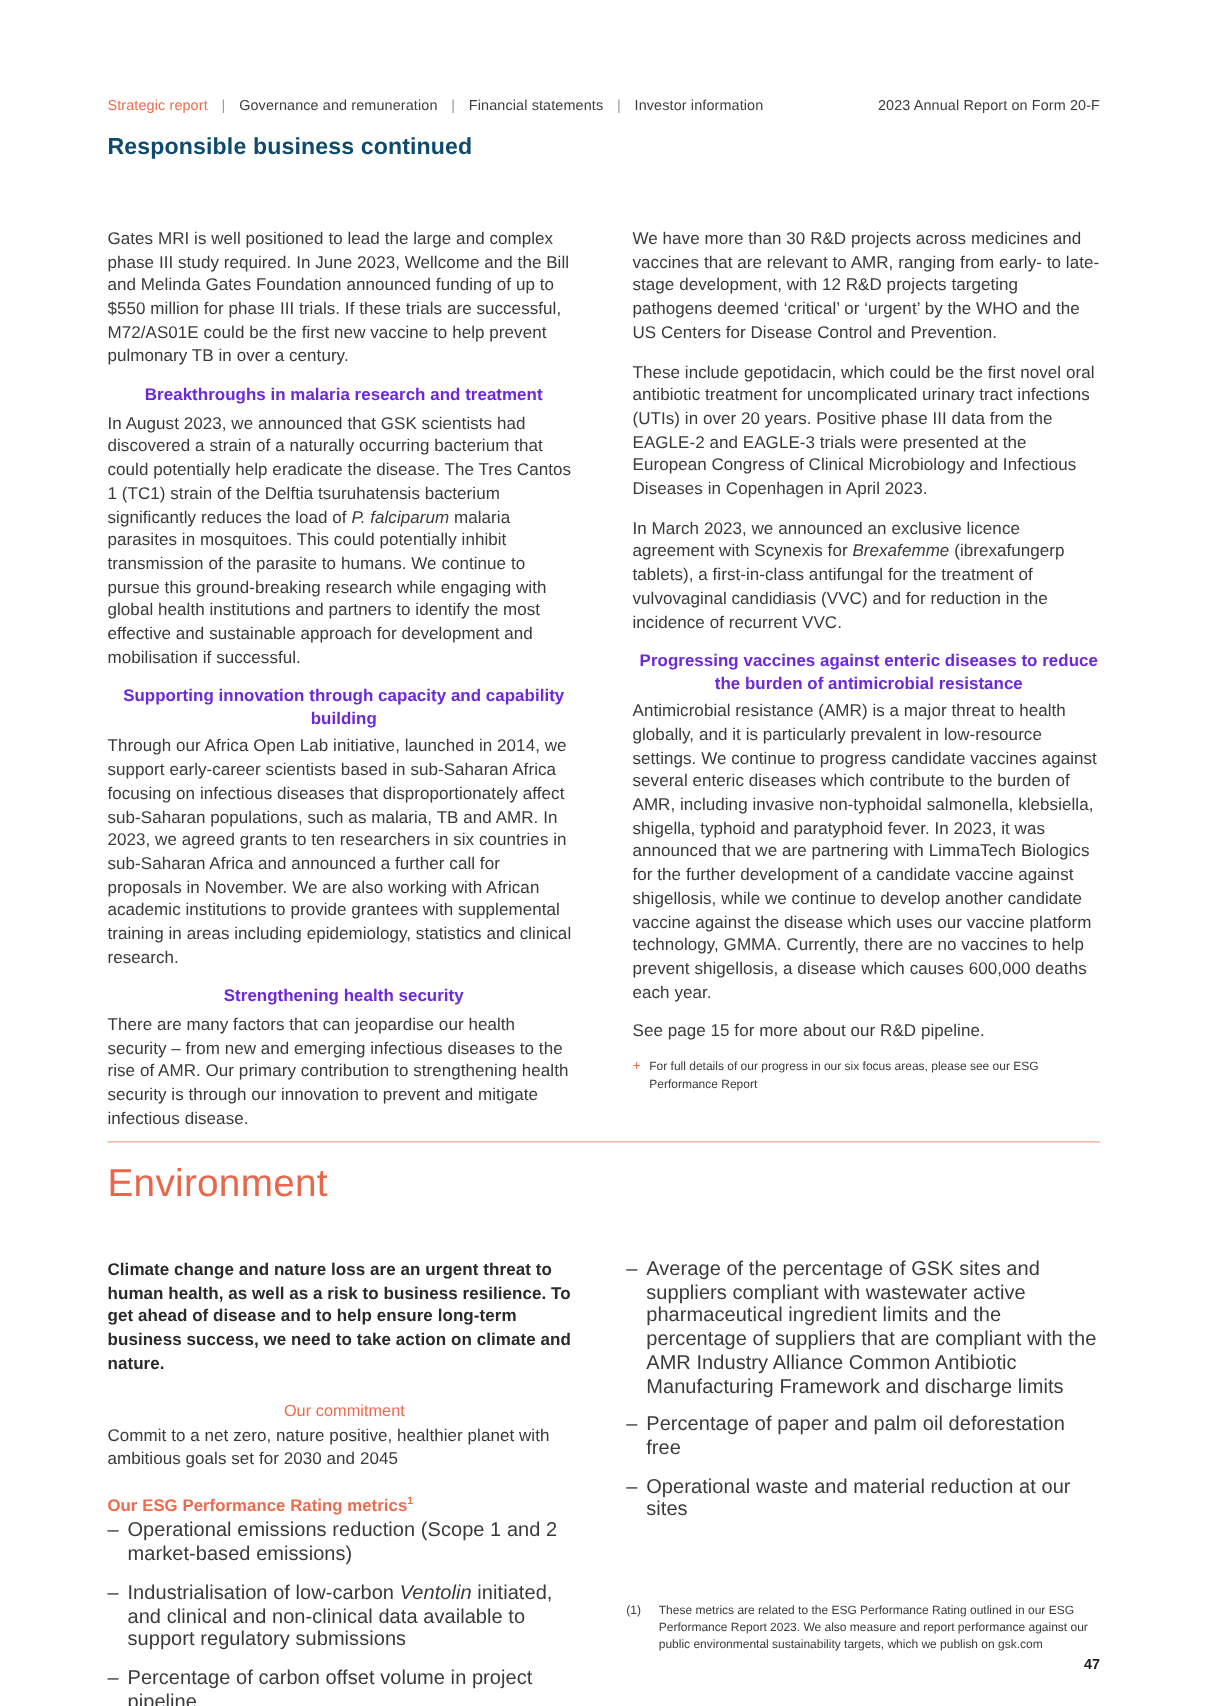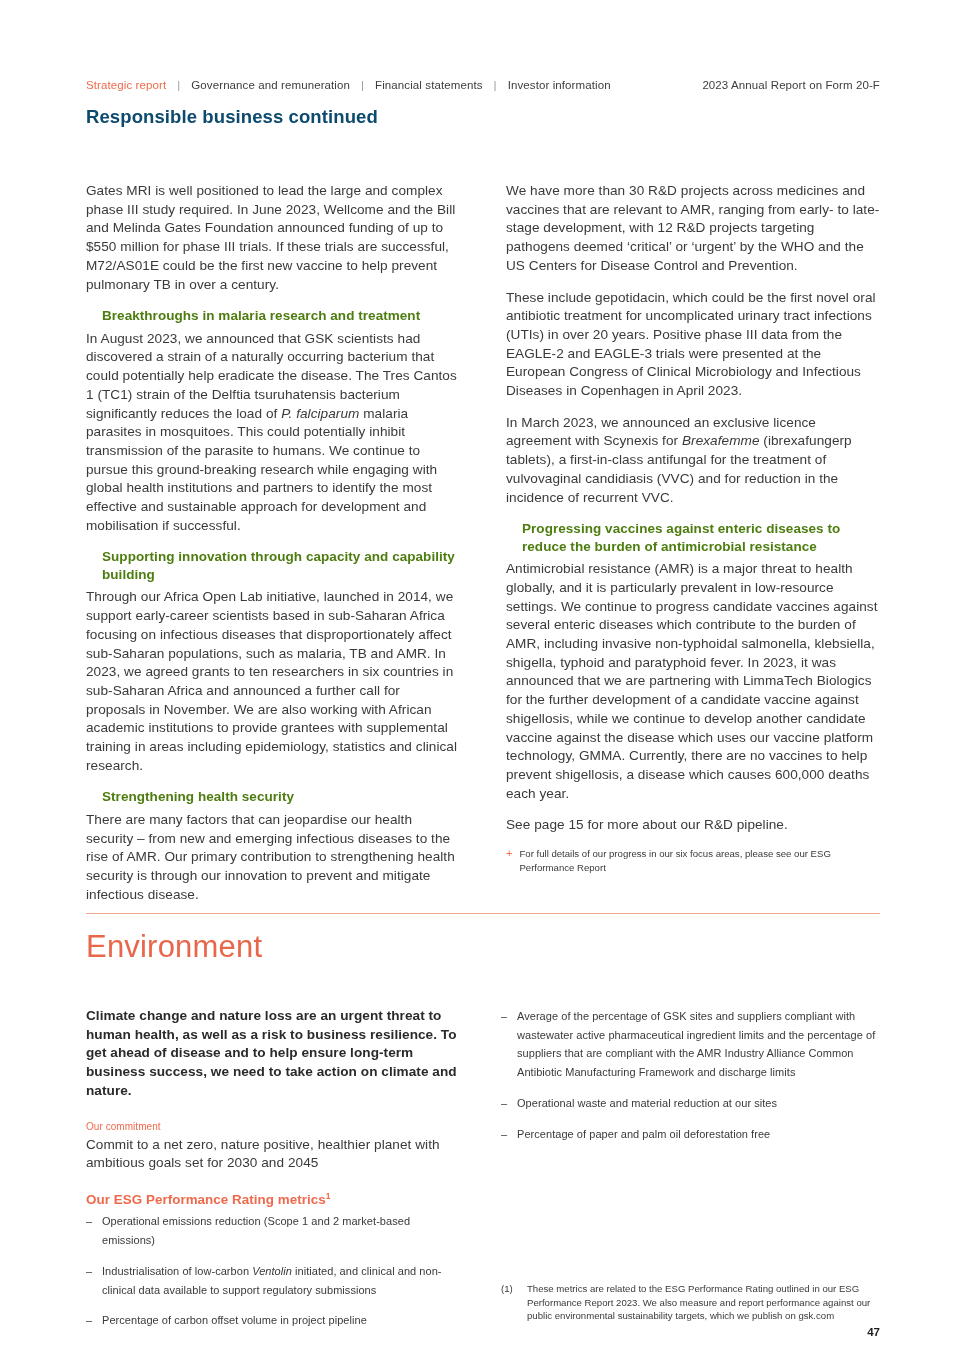--- a/index.html
+++ b/index.html
@@ -67,26 +67,27 @@
 
   p.body {
     margin: 0 0 13px 0;
     font-size: 13.6px;
     line-height: 18.7px;
     color: #3a3a3a;
     letter-spacing: 0.05px;
   }
   p.body.tight { margin-bottom: 10px; }
   h3.sub {
-    margin: 5px 0 5px 16px;
+    margin: 5px 0 5px 4px;
     font-size: 13.5px;
     font-weight: bold;
     line-height: 17.5px;
-    color: #4d7c0f;
-    letter-spacing: 0.05px;
+    color: #6d28d9;
+    letter-spacing: 0.05px;
+    text-align: center;
   }
   em { font-style: italic; }
 
   .note {
     display: flex;
     margin-top: 12px;
     font-size: 9.6px;
     line-height: 13.5px;
     color: #3a3a3a;
   }
@@ -128,44 +129,45 @@
   p.lead {
     margin: 0 0 20px 0;
     font-size: 13.6px;
     line-height: 18.7px;
     font-weight: bold;
     color: #2a2a2a;
     letter-spacing: 0.05px;
   }
   h3.env-sub {
     margin: 0 0 4px 0;
-    font-size: 10px;
+    font-size: 13px;
     font-weight: normal;
     color: #ef6a4c;
     letter-spacing: 0.05px;
+    text-align: center;
   }
   h3.env-sub2 {
     margin: 18px 0 5px 0;
     font-size: 13.4px;
     font-weight: bold;
     color: #ef6a4c;
     letter-spacing: 0.05px;
   }
   h3.env-sub2 sup { font-size: 8.5px; vertical-align: super; }
 
   ul.dashlist {
     margin: 0;
     padding: 0;
     list-style: none;
   }
   ul.dashlist li {
     position: relative;
     padding-left: 16px;
     margin-bottom: 12px;
-    font-size: 11px;
+    font-size: 16px;
     line-height: 18.7px;
     color: #3a3a3a;
     letter-spacing: 0.05px;
   }
   ul.dashlist li:before {
     content: "\2013";
     position: absolute;
     left: 0;
     top: 0;
     color: #3a3a3a;
@@ -260,22 +262,22 @@
         <ul class="dashlist">
           <li><span>Operational emissions reduction (Scope 1 and 2 market-based emissions)</span><em></em><span></span></li>
           <li><span>Industrialisation of low-carbon </span><em>Ventolin</em><span> initiated, and clinical and non-clinical data available to support regulatory submissions</span></li>
           <li><span>Percentage of carbon offset volume in project pipeline</span><em></em><span></span></li>
         </ul>
       </div>
 
       <div class="env-col">
         <ul class="dashlist">
           <li>Average of the percentage of GSK sites and suppliers compliant with wastewater active pharmaceutical ingredient limits and the percentage of suppliers that are compliant with the AMR Industry Alliance Common Antibiotic Manufacturing Framework and discharge limits</li>
+          <li>Percentage of paper and palm oil deforestation free</li>
           <li>Operational waste and material reduction at our sites</li>
-          <li>Percentage of paper and palm oil deforestation free</li>
         </ul>
 
         <div class="footnote">
           <span class="fn-mark">(1)</span>
           <span class="fn-text">These metrics are related to the ESG Performance Rating outlined in our ESG Performance Report 2023. We also measure and report performance against our public environmental sustainability targets, which we publish on gsk.com</span>
         </div>
       </div>
 
     </div>
   </div>

